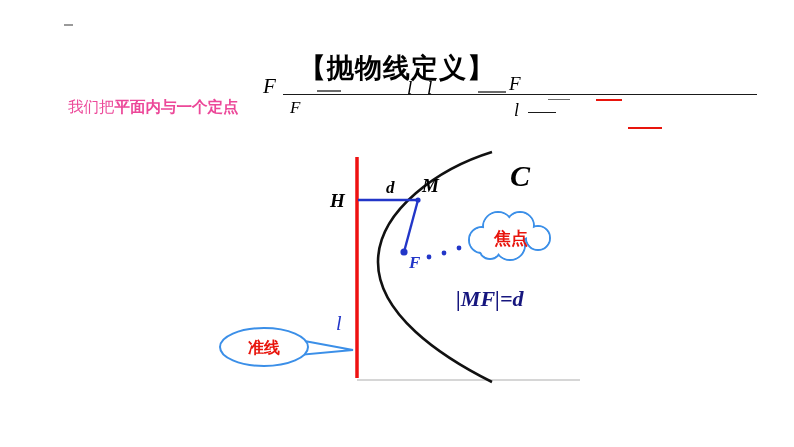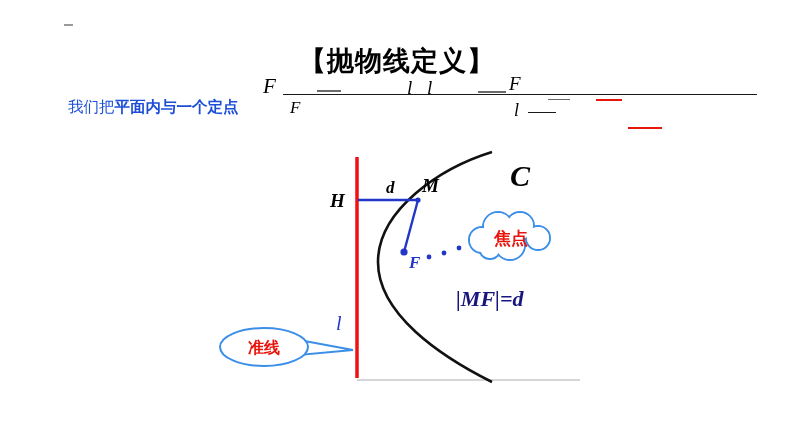--- a/index.html
+++ b/index.html
@@ -2,24 +2,24 @@
 <html style="--directrix_red: #ee1111; --curve_black: #111111; --segment_blue: #2236c8; --callout_blue: #3b8fe8; --text_red: #e8150d; --equation_navy: #16167e;"><head>
 <meta charset="utf-8">
 <style>
   html,body { margin:0; padding:0; background:#ffffff; }
   .slide {
     position:relative; width:794px; height:447px; background:#ffffff;
     font-family:"Liberation Sans", sans-serif; overflow:hidden;
   }
   .corner-mark { position:absolute; left:64px; top:24px; width:9px; height:2px; background:#9a9a9a; }
   .title {
-    position:absolute; top:36px; left:0; right:0; margin:7px; text-align:center;
+    position:absolute; top:36px; left:0; right:0; margin:14px; text-align:center;
     font-size:27px; font-weight:bold; color:#000; letter-spacing:1px;
   }
-  .intro { position:absolute; left:68px; top:97px; font-size:15.5px; color:#1d4ed8; white-space:nowrap; }
+  .intro { position:absolute; left:68px; top:97px; font-size:15.5px; color:#ec4899; white-space:nowrap; }
   .intro b { font-weight:bold; }
   .frag {
     position:absolute; font-family:"Liberation Serif", serif; font-style:italic; color:#000;
   }
   .frag-f-top   { left:263px; top:74px;  font-size:21px; }
   .frag-l-pair  { left:407px; top:77px;  font-size:19px; letter-spacing:5px; }
   .frag-f-right { left:509px; top:73px;  font-size:19px; }
   .frag-f-mid   { left:290px; top:98px;  font-size:17px; }
   .frag-l-mid   { left:514px; top:100px; font-size:18px; }
   .rule-long  { position:absolute; left:283px; top:94px;  width:474px; height:1px; background:#1a1a1a; }

